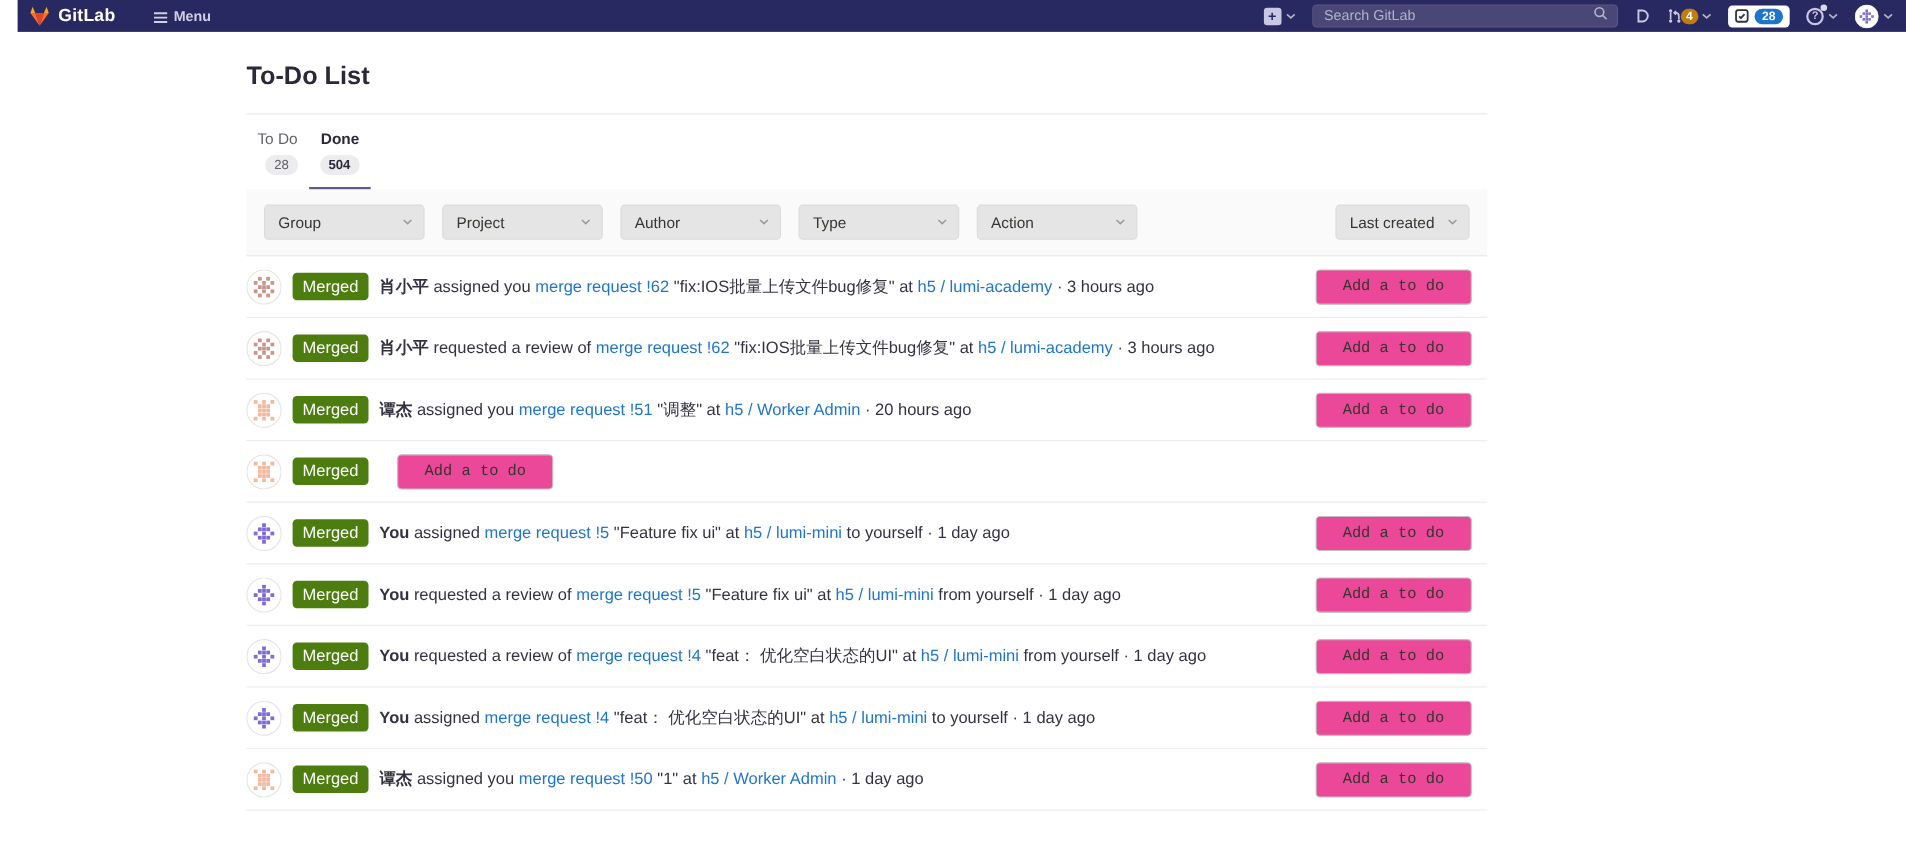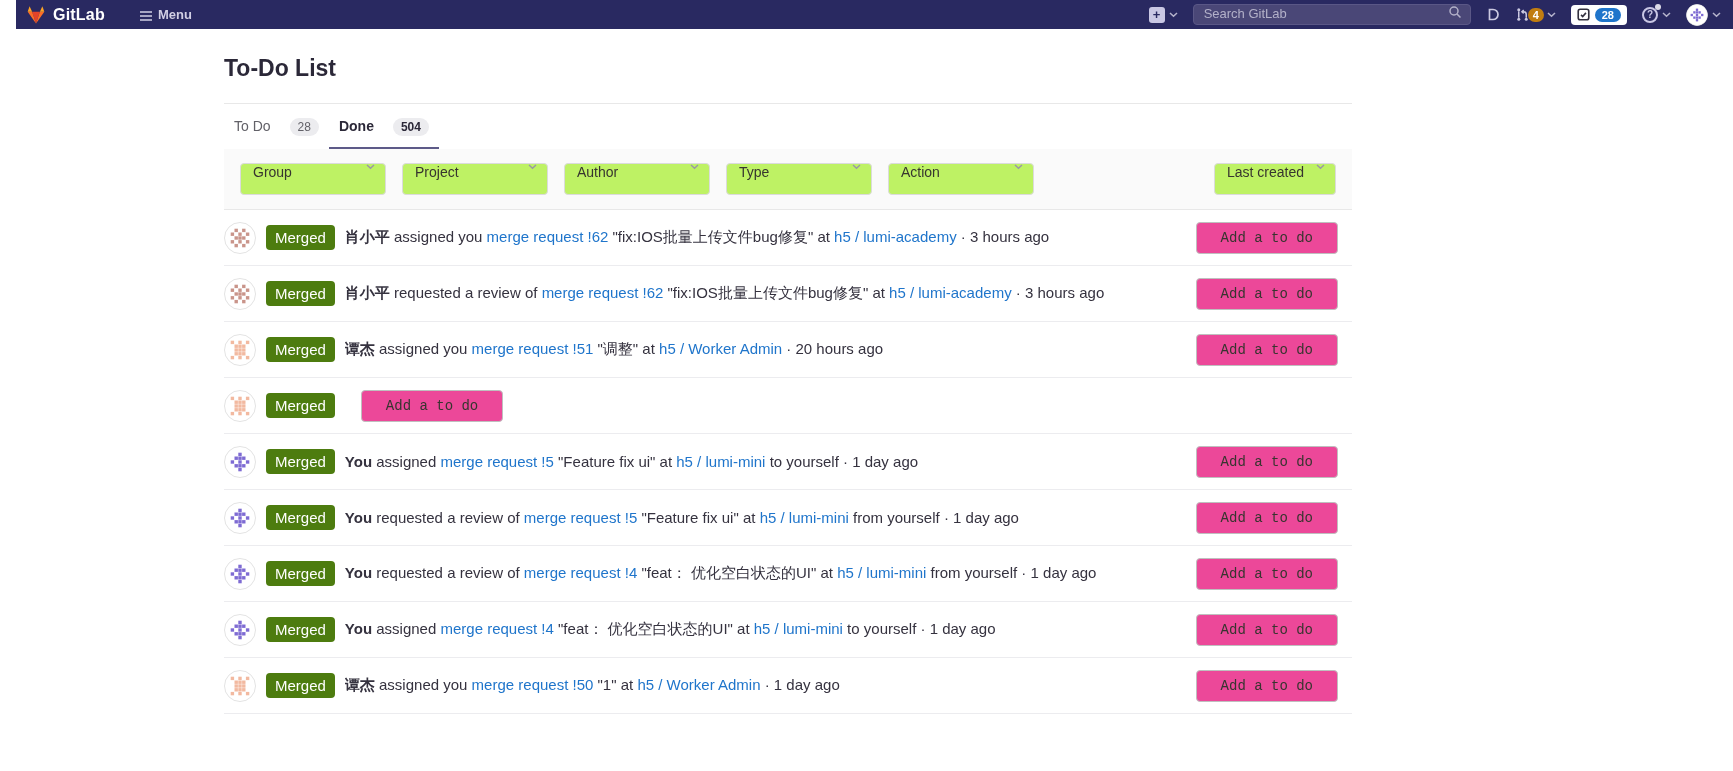--- a/index.html
+++ b/index.html
@@ -44,31 +44,31 @@
     justify-content:center; line-height:1; }
   .help-dot { position:absolute; top:-3px; left:13px; width:6px; height:6px;
     border-radius:50%; background:#dcdbe8; }
   .avatar-group { display:flex; align-items:center; gap:4px; cursor:pointer; }
   .nav-avatar { width:22px; height:22px; border-radius:50%; overflow:hidden; display:flex; }
   
   .container { margin-left:224px; width:1128px; }
   .title-block { padding:26px 0 0; border-bottom:1px solid #e8e8e8; }
   h1 { margin:0 0 21px; font-size:23px; font-weight:700; color:#2b2838; }
   .tabs { display:flex; align-items:stretch; }
-  .tab { display:flex; align-items:flex-start; gap:19px; padding:14px 10px 11px; font-size:14px;
+  .tab { display:flex; align-items:flex-end; gap:7px; padding:14px 10px 11px; font-size:14px;
     color:#626168; border:none; background:none; cursor:pointer; font-family:inherit;
-    border-bottom:2px solid transparent; }
+    border-bottom:2px solid transparent;flex-direction:column; }
   .tab.active { color:#2b2838; font-weight:700; border-bottom-color:#5d5a88; }
   .tab-count { background:#ececef; color:#626168; border-radius:10px; font-size:12px;
     padding:2px 8px; font-weight:400; }
   .tab.active .tab-count { color:#2b2838; font-weight:700; }
   .filter-bar { background:#fafafa; border-bottom:1px solid #e8e8e8; display:flex;
     align-items:center; gap:16px; padding:14px 16px; }
-  .dropdown { width:146px; height:32px; background:#bef264; border:1px solid #dbdbdb;
-    border-radius:4px; display:flex; align-items:flex-start; justify-content:space-between;
+  .dropdown { width:146px; height:32px; background:#e5e5e5; border:1px solid #dbdbdb;
+    border-radius:4px; display:flex; align-items:center; justify-content:space-between;
     padding:0 10px 0 12px; font-size:14px; color:#37352f; cursor:pointer; font-family:inherit; }
   .dropdown .chev { color:#9a98a5; }
   .sort-dropdown { margin-left:auto; width:122px; }
   
   .todo-row { display:flex; align-items:center; height:56px; border-bottom:1px solid #ececef; }
   .avatar { width:32px; height:32px; margin-right:10px; flex:none; display:flex; }
   .badge-merged { background:#4d7c0f; color:#fff; font-size:15px; padding:4px 9px;
     border-radius:4px; margin-right:10px; flex:none; }
   .todo-text { flex:1; font-size:15px; color:#35323f; white-space:nowrap; overflow:hidden; }
   .todo-text a { color:#1f75cb; text-decoration:none; cursor:pointer; }

